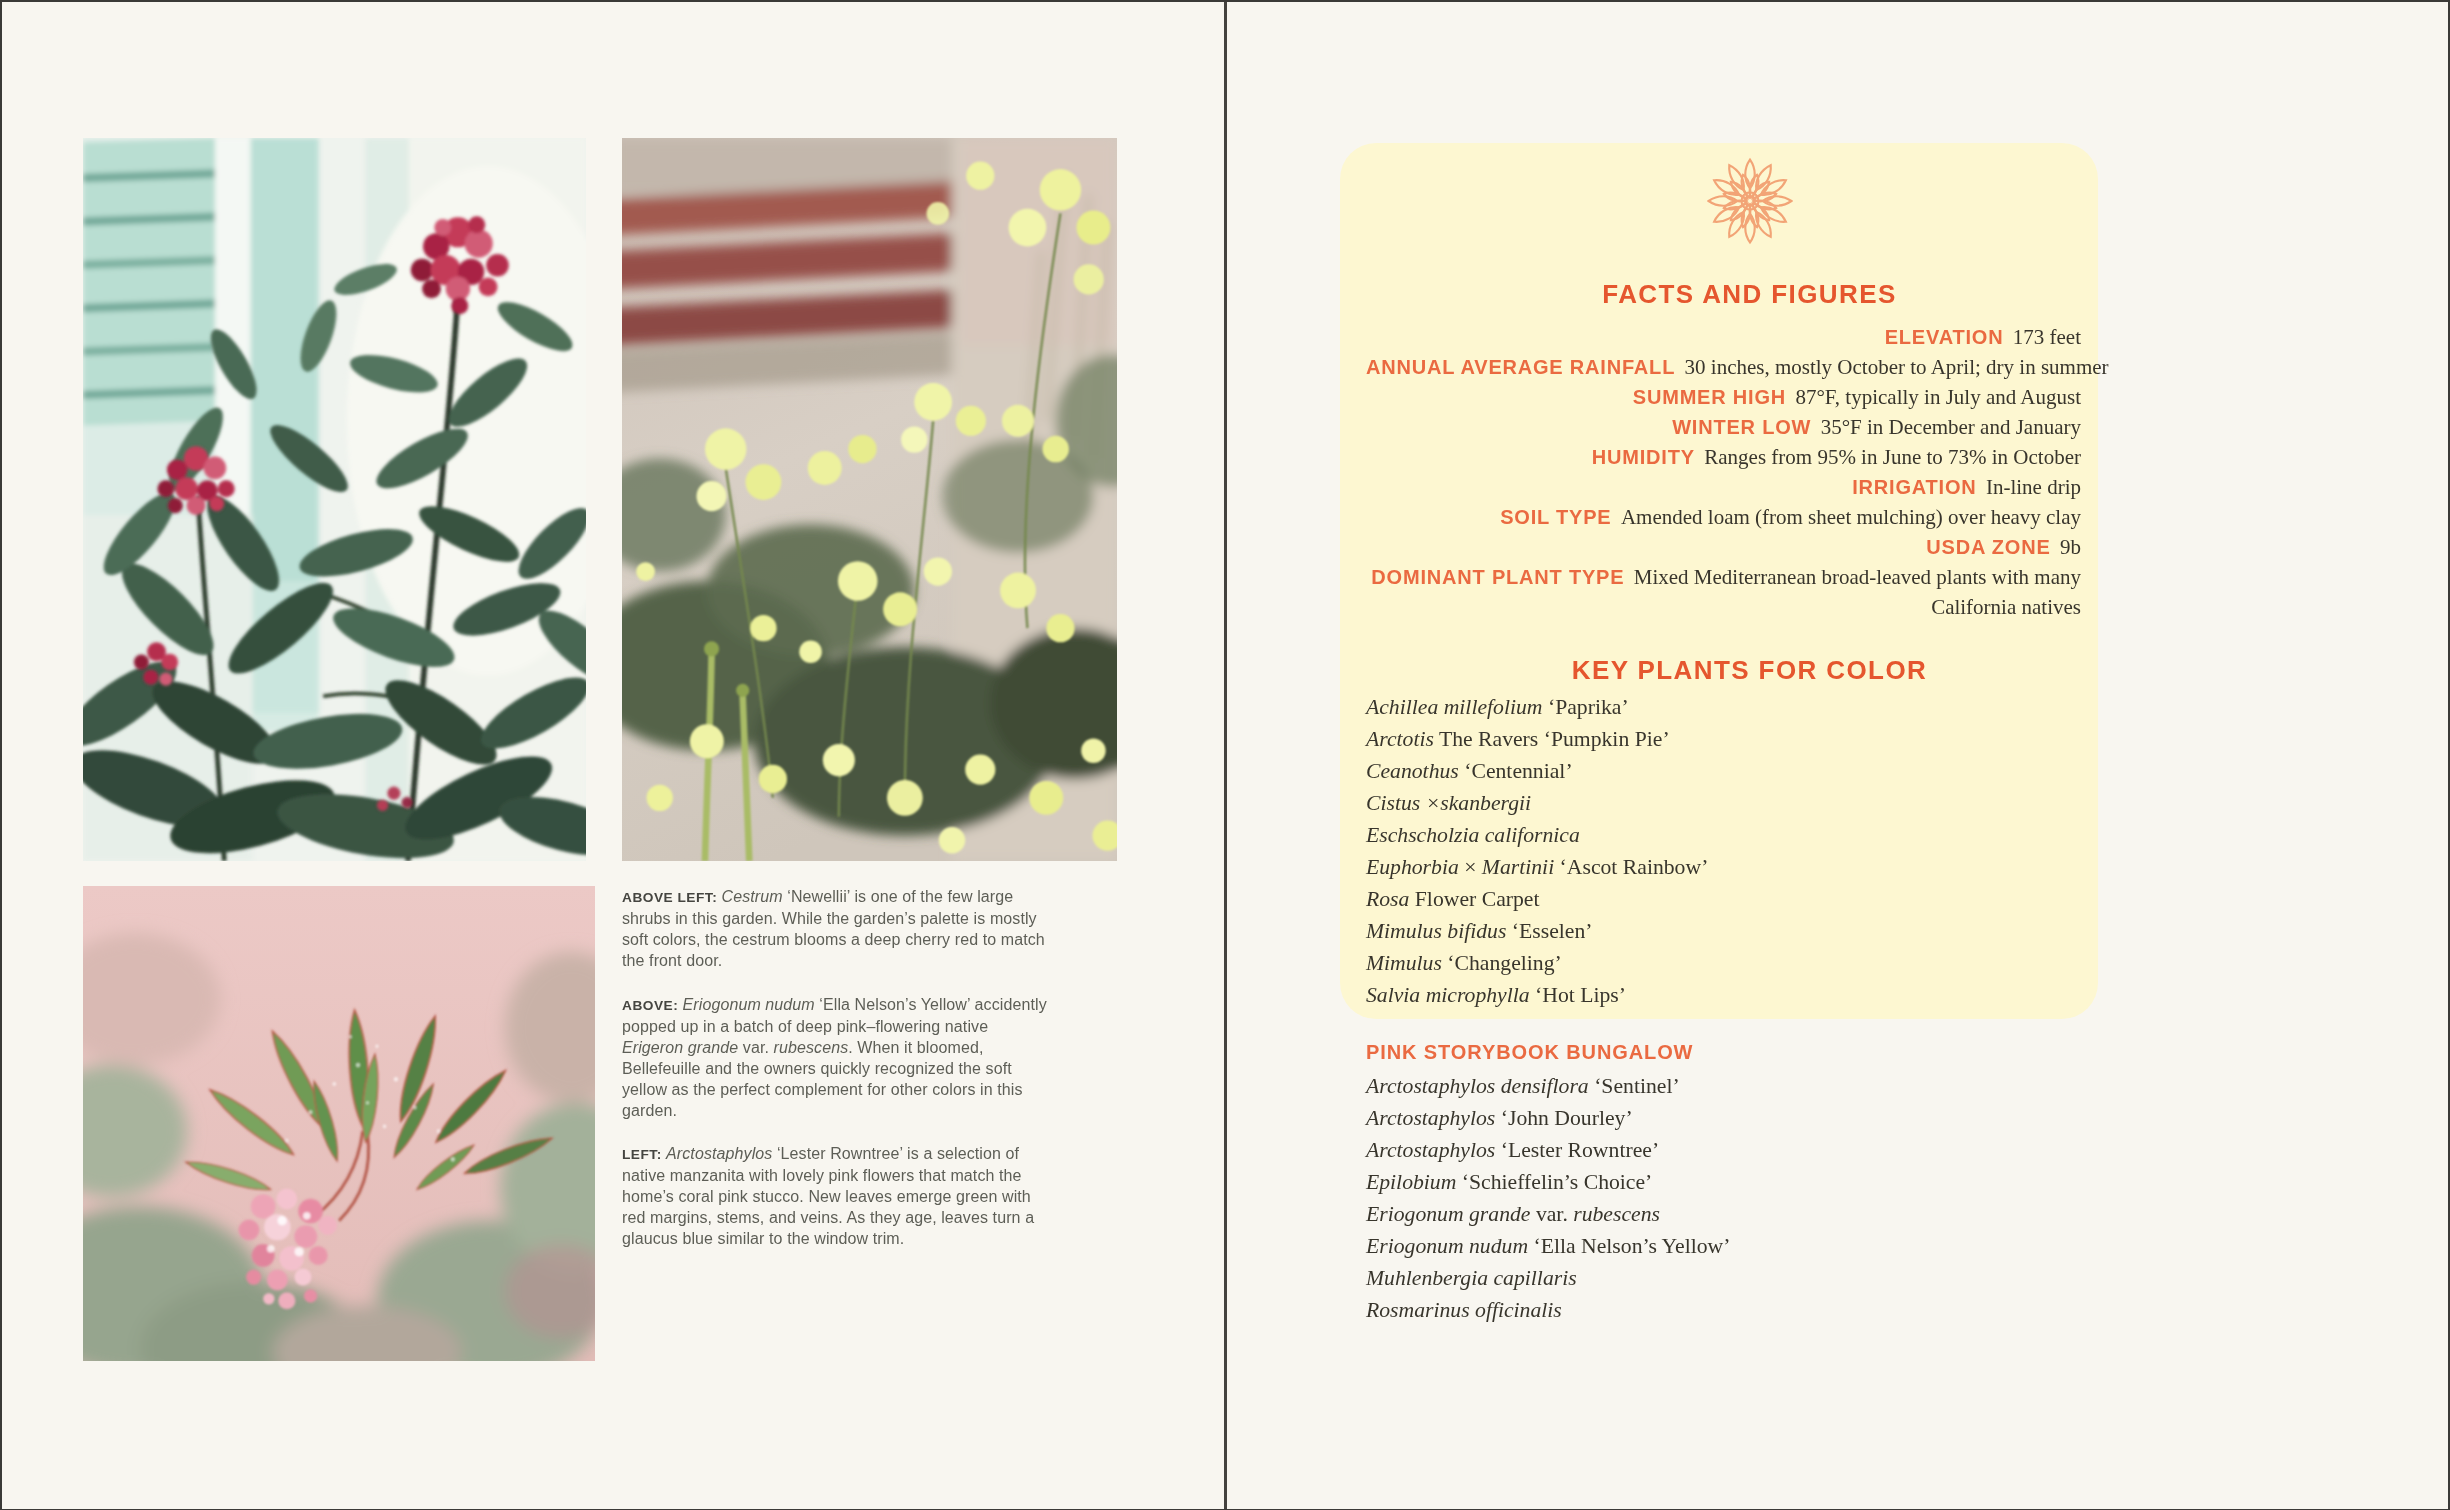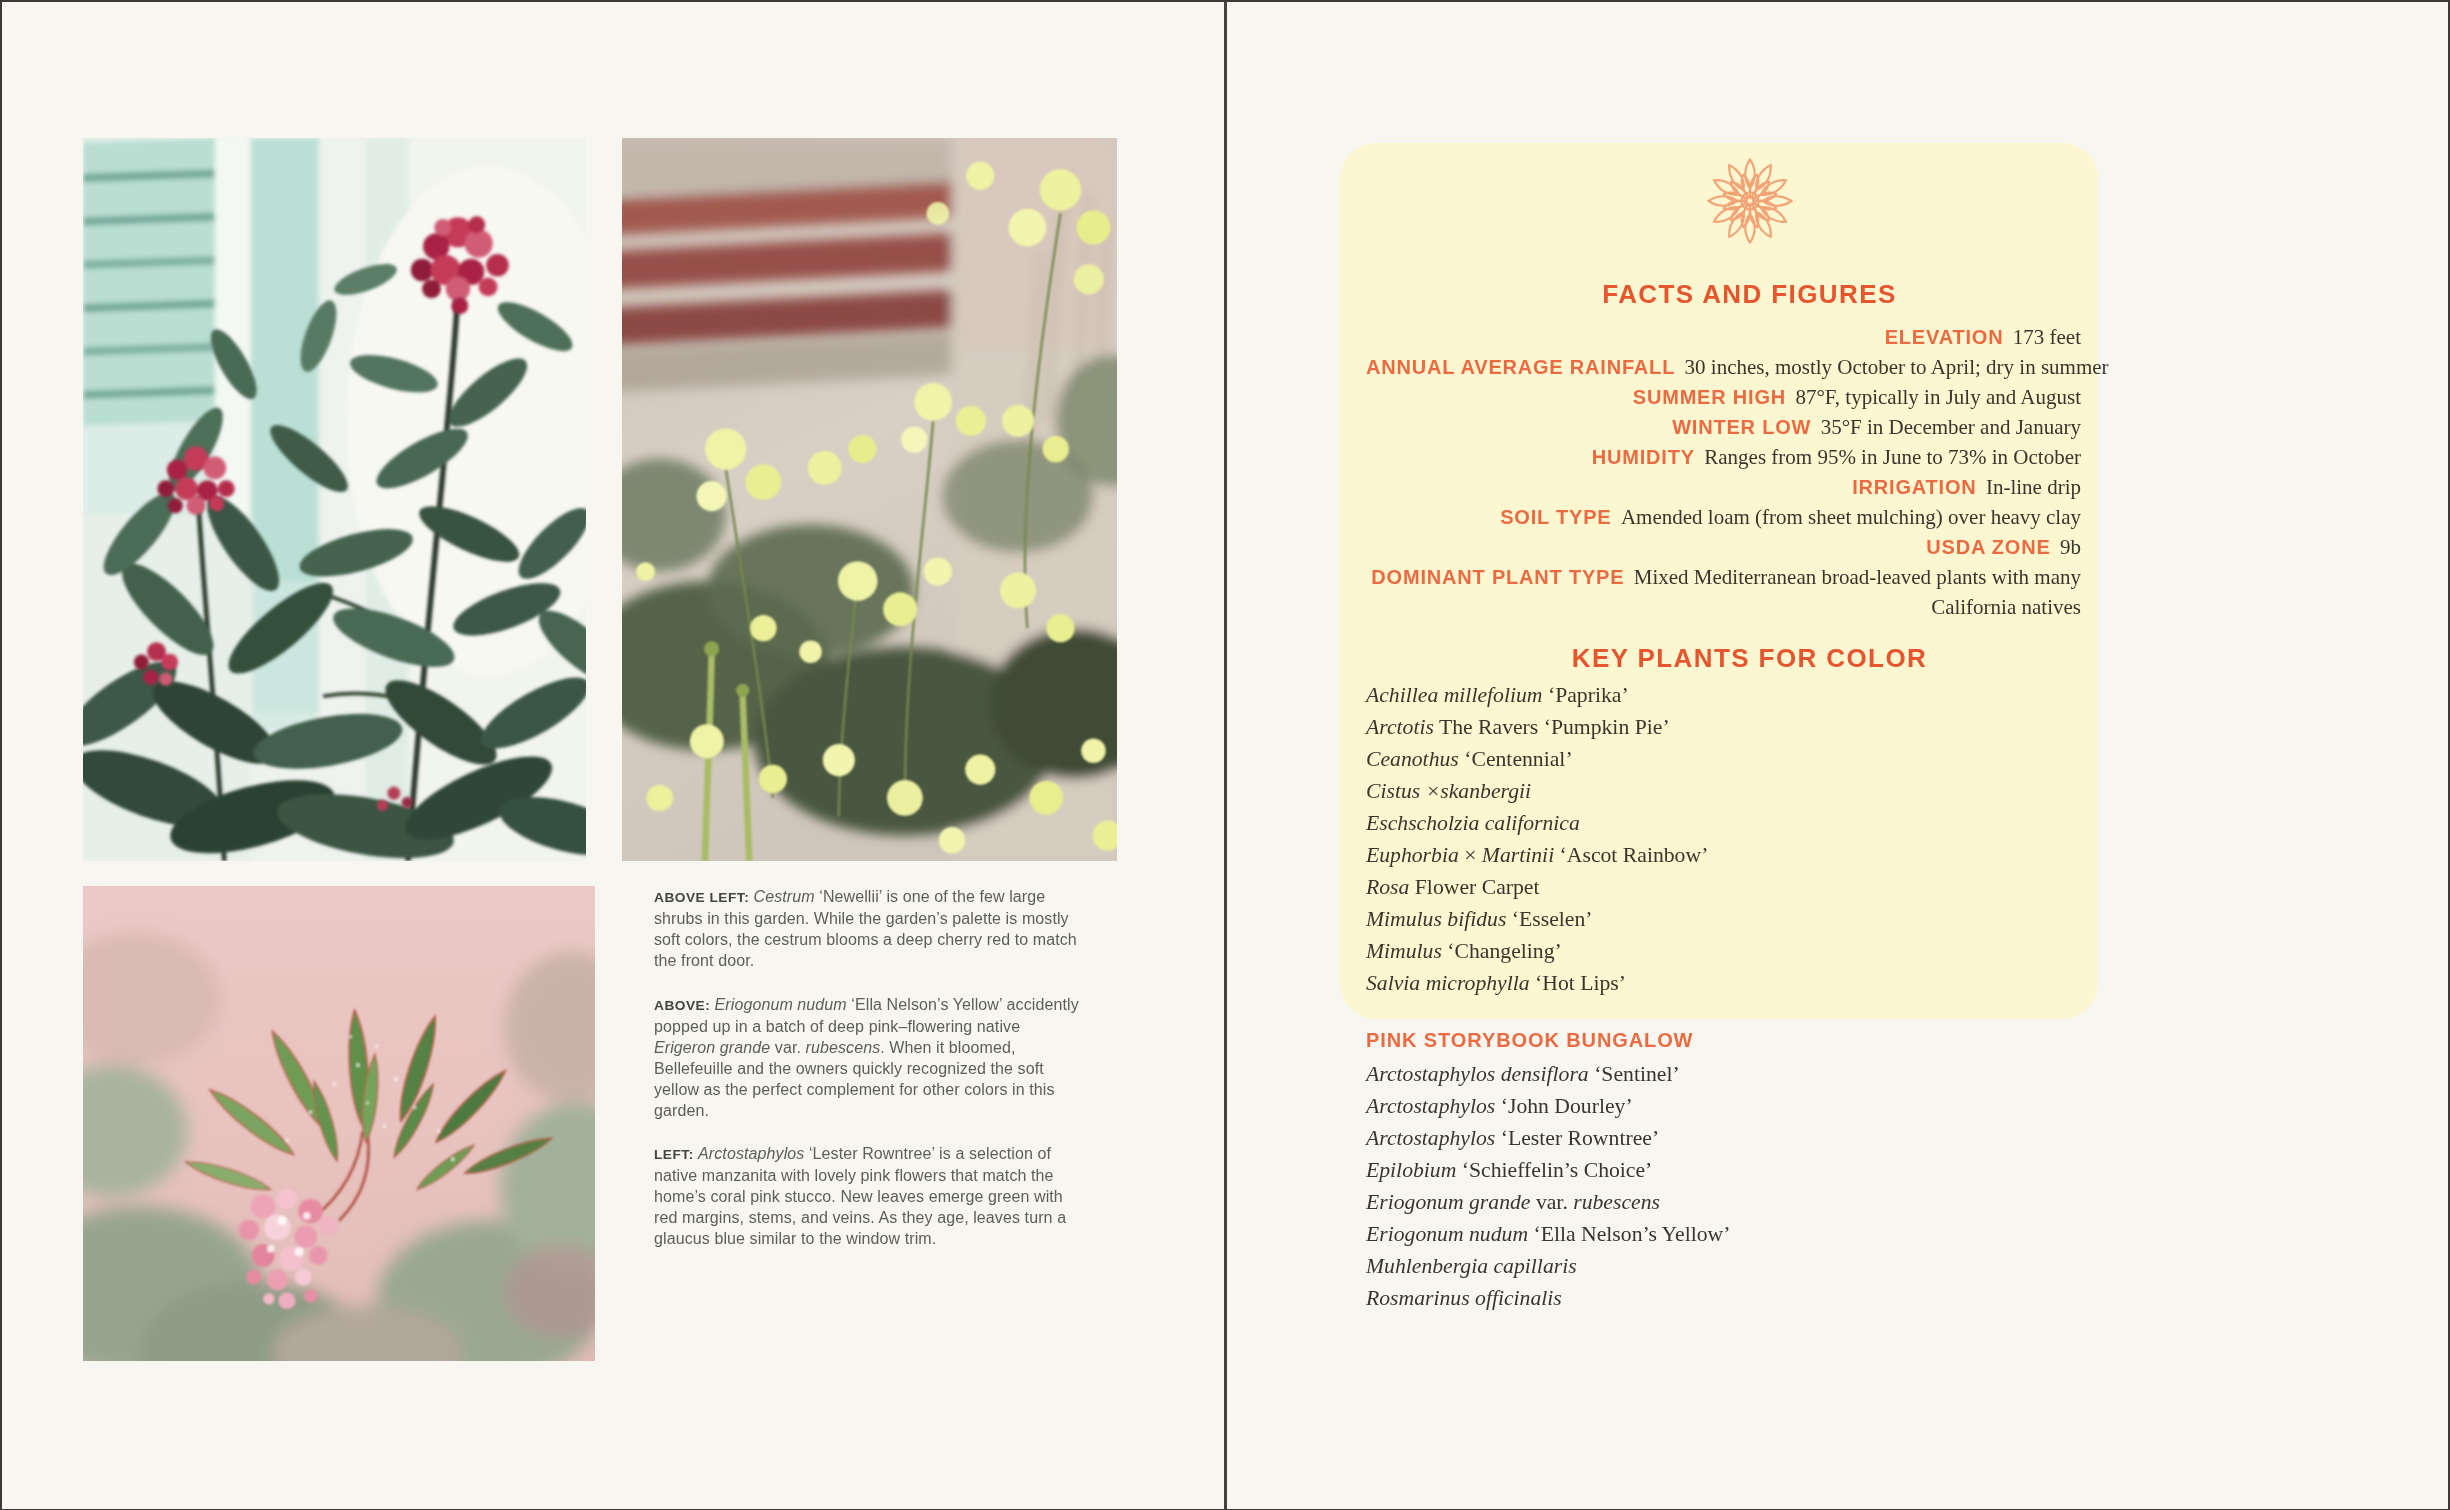--- a/index.html
+++ b/index.html
@@ -15,21 +15,21 @@
     position:absolute; left:1222px; top:0; width:2.8px; height:1511px;
     background:var(--divider,#44423e);
   }
   .photo{ position:absolute; overflow:hidden; }
   .photo svg{ display:block; width:100%; height:100%; }
   #photo-1{ left:81px;  top:136px; width:503px; height:723px; }
   #photo-2{ left:620px; top:136px; width:495px; height:723px; }
   #photo-3{ left:81px;  top:884px; width:512px; height:475px; }
 
   
-  .captions{ position:absolute; left:652px; top:884px; width:494px; }
+  .captions{ position:absolute; left:620px; top:884px; width:494px; }
   .cap{ margin-bottom:22.6px; }
   .cap-line{
     font-size:16px; line-height:21px; color:var(--caption,#5d5e56);
     white-space:pre; letter-spacing:0.1px;
   }
   .seg-i{ font-style:italic; }
   .seg-b{
     font-weight:bold; font-size:13.7px; letter-spacing:0.5px;
     color:var(--caption-label,#454540);
   }
@@ -40,21 +40,21 @@
     background:var(--panel,#fdf7d1); border-radius:36px;
     padding:9.4px 17px 0 26px;
   }
   .center-shift{ text-align:center; transform:translateX(26px); }
   .icon-row{ margin-top:3.8px; height:90px; }
   .panel-h{
     font-weight:bold; font-size:26px; line-height:32px; letter-spacing:1.4px;
     color:var(--accent,#e5562e);
   }
   #facts-title{ margin-top:32px; }
-  #plants-title{ margin-top:20px;text-align:center; }
+  #plants-title{ margin-top:32px;text-align:center; }
   .facts{ margin-top:13px;text-align:right; }
   .fact{ line-height:29px; white-space:pre; }
   .flabel{
     font-weight:bold; font-size:20px; letter-spacing:0.8px;
     color:var(--label,#ea6a41); margin-right:9.4px;
   }
   .fvalue{
     font-family:"Liberation Serif", serif; font-size:21px;
     color:var(--ink,#38352c);
   }

